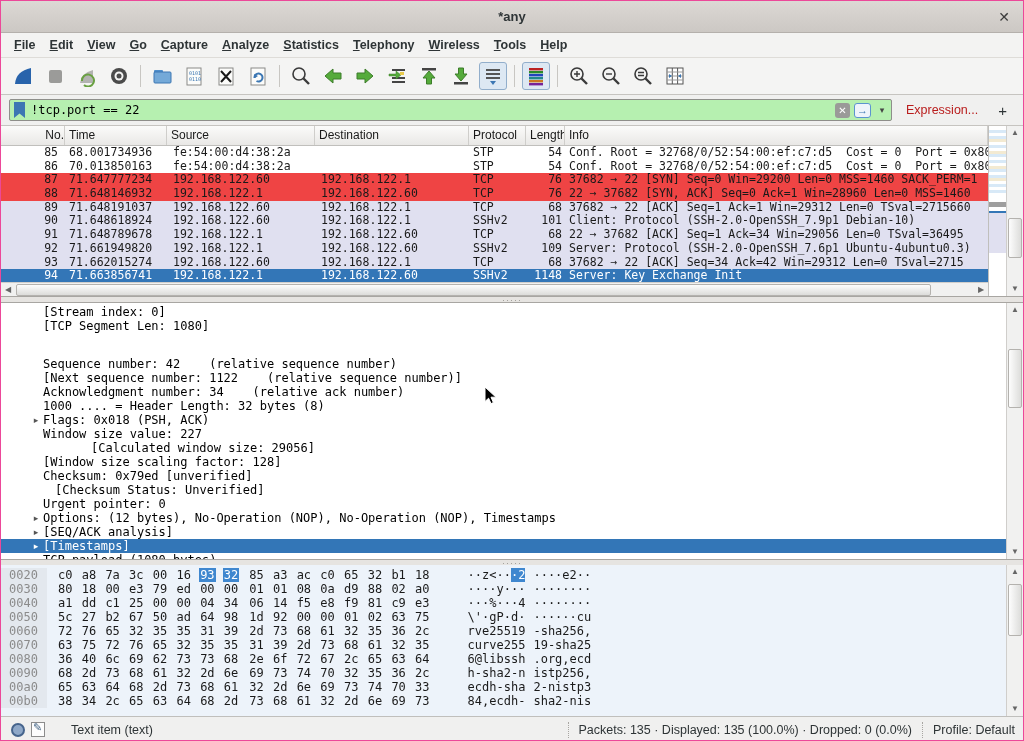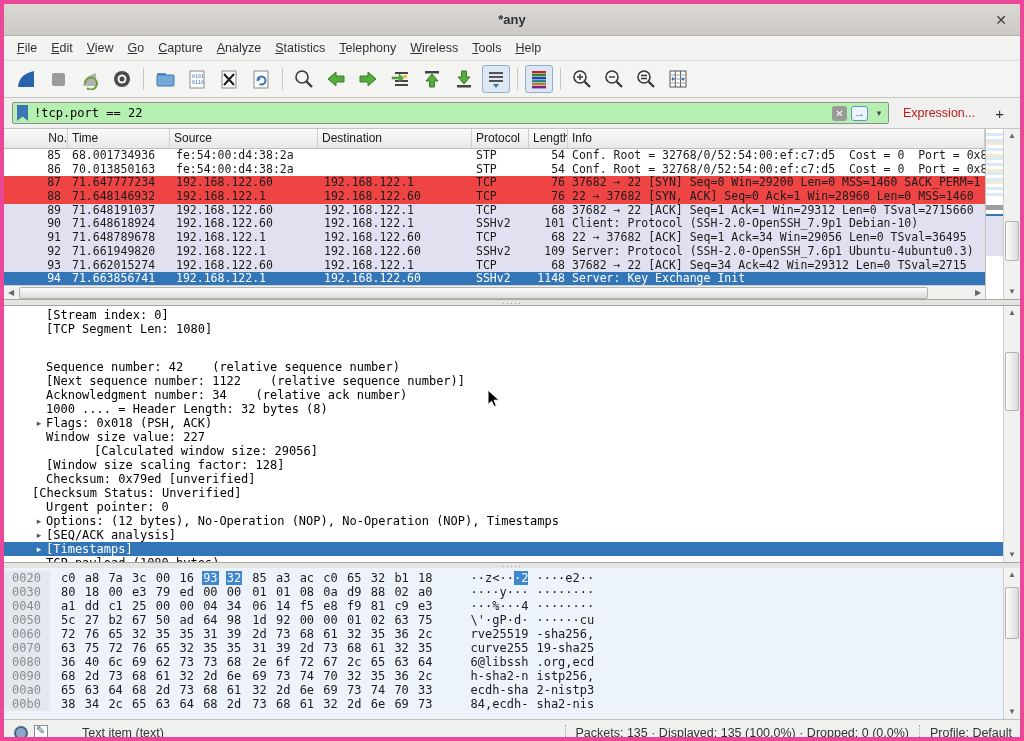--- a/index.html
+++ b/index.html
@@ -1,29 +1,29 @@
 <!DOCTYPE html>
 <html><head>
 <meta charset="utf-8">
 <style>
   * { margin:0; padding:0; box-sizing:border-box; }
   html,body { background:#555; }
   .window { width:1024px; height:741px; position:relative; overflow:hidden;
     font-family:"Liberation Sans", sans-serif; background:#f4f4f3; color:#1a1a1a;
-    border:4px solid #ec4899; }
+    border:1px solid #ec4899; }
   
   .titlebar { height:32px; background:linear-gradient(#dcd8d4,#ccc8c4);
     border-bottom:1px solid #b4b0ac; display:flex; align-items:center; position:relative; }
   .title-text { flex:1; text-align:center; font-weight:bold; font-size:13px; color:#2e3436; }
   .close-btn { position:absolute; right:10px; top:7px; width:18px; height:18px;
     font-size:14px; color:#3c3c3c; text-align:center; line-height:18px; cursor:default; }
   
   .menubar { height:25px; background:#f3f3f2; border-bottom:1px solid #dedcd8;
     display:flex; align-items:center; padding-left:6px; font-size:12.5px; color:#2e3436; }
-  .menu-item { padding:3px 7px; }
+  .menu-item { padding:3px 7px;font-weight:bold; }
   .menu-item u { text-decoration:underline; }
   
   .toolbar { height:37px; background:#f4f4f3; border-bottom:1px solid #c6c4c0;
     display:flex; align-items:center; padding-left:6px; }
   .tb { width:28px; height:28px; display:flex; align-items:center; justify-content:center;
     margin:0 2px; border:1px solid transparent; border-radius:3px; }
   .tb.pressed { background:#dde8f3; border:1px solid #92aecb; }
   .tb svg { display:block; }
   .tb-sep { width:1px; height:22px; background:#c8c6c2; margin:0 5px; }
   
@@ -107,21 +107,21 @@
   .ascii { margin-left:28px; }
   .agroup { margin-right:8px; }
   
   .statusbar { height:26px; background:#f0f0ef; border-top:1px solid #c0bfbc;
     display:flex; align-items:center; font-size:12.5px; color:#2e3436; padding:0 8px; }
   .expert-dot { width:14px; height:14px; border-radius:50%; background:#8fa8c8;
     border:2px solid #46648c; margin:0 6px 0 2px; }
   .comment-ic { width:14px; height:15px; background:#fdfdfd; border:1px solid #8c8c8c;
     position:relative; margin-right:4px; }
   .comment-ic:after { content:"✎"; position:absolute; left:1px; top:-2px; font-size:11px; color:#4a6a8a; }
-  .status-left { margin-left:30px;text-align:right; }
+  .status-left { margin-left:22px;text-align:right; }
   .status-right { margin-left:auto; display:flex; align-items:center; }
   .status-sep { width:1px; height:16px; border-left:1px dotted #a8a6a2; margin:0 10px; }
   
   .cursor { position:absolute; left:483px; top:385px; z-index:50; pointer-events:none; }
 </style>
 </head>
 <body>
 
 <div class="window">
 
@@ -418,21 +418,21 @@
         <div class="dline " style="padding-left: 28px;"><span class="tri"></span><span class="txt">[TCP Segment Len: 1080]</span></div>
         <div class="dline " style="padding-left: 28px; margin-top: 24px;"><span class="tri"></span><span class="txt">Sequence number: 42    (relative sequence number)</span></div>
         <div class="dline " style="padding-left: 28px;"><span class="tri"></span><span class="txt">[Next sequence number: 1122    (relative sequence number)]</span></div>
         <div class="dline " style="padding-left: 28px;"><span class="tri"></span><span class="txt">Acknowledgment number: 34    (relative ack number)</span></div>
         <div class="dline " style="padding-left: 28px;"><span class="tri"></span><span class="txt">1000 .... = Header Length: 32 bytes (8)</span></div>
         <div class="dline " style="padding-left: 28px;"><span class="tri">▸</span><span class="txt">Flags: 0x018 (PSH, ACK)</span></div>
         <div class="dline " style="padding-left: 28px;"><span class="tri"></span><span class="txt">Window size value: 227</span></div>
         <div class="dline " style="padding-left: 28px; margin-left: 48px;"><span class="tri"></span><span class="txt">[Calculated window size: 29056]</span></div>
         <div class="dline " style="padding-left: 28px;"><span class="tri"></span><span class="txt">[Window size scaling factor: 128]</span></div>
         <div class="dline " style="padding-left: 28px;"><span class="tri"></span><span class="txt">Checksum: 0x79ed [unverified]</span></div>
-        <div class="dline " style="padding-left: 28px; flex-direction: column;"><span class="tri"></span><span class="txt">[Checksum Status: Unverified]</span></div>
+        <div class="dline " style="padding-left: 40px;"><span class="tri"></span><span class="txt">[Checksum Status: Unverified]</span></div>
         <div class="dline " style="padding-left: 28px;"><span class="tri"></span><span class="txt">Urgent pointer: 0</span></div>
         <div class="dline " style="padding-left: 28px;"><span class="tri">▸</span><span class="txt">Options: (12 bytes), No-Operation (NOP), No-Operation (NOP), Timestamps</span></div>
         <div class="dline " style="padding-left: 28px;"><span class="tri">▸</span><span class="txt">[SEQ/ACK analysis]</span></div>
         <div class="dline selected" style="padding-left: 28px;"><span class="tri">▸</span><span class="txt">[Timestamps]</span></div>
         <div class="dline " style="padding-left: 28px;"><span class="tri"></span><span class="txt">TCP payload (1080 bytes)</span></div>
         <div class="dline shaded" style="padding-left: 6px;"><span class="tri">▾</span><span class="txt">SSH Protocol</span></div>
         <div class="dline " style="padding-left: 28px;"><span class="tri">▸</span><span class="txt">SSH Version 2 (encryption:chacha20-poly1305@openssh.com mac:&lt;implicit&gt; compression:none)</span></div>
       </div>
     <div class="vscroll">
       <span class="vs-btn">▲</span>

